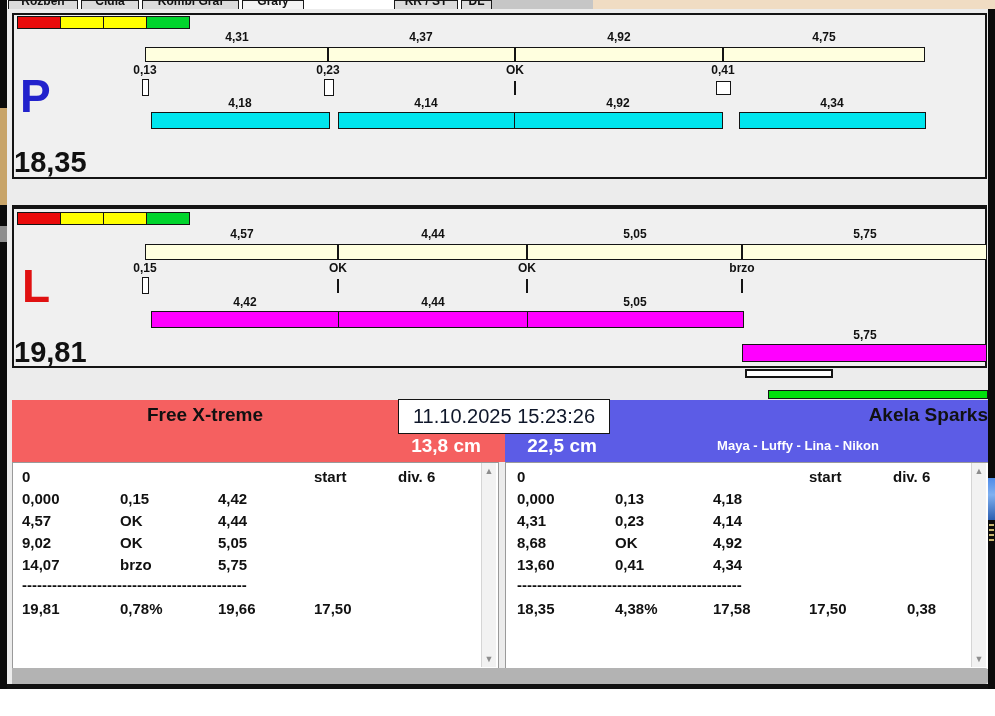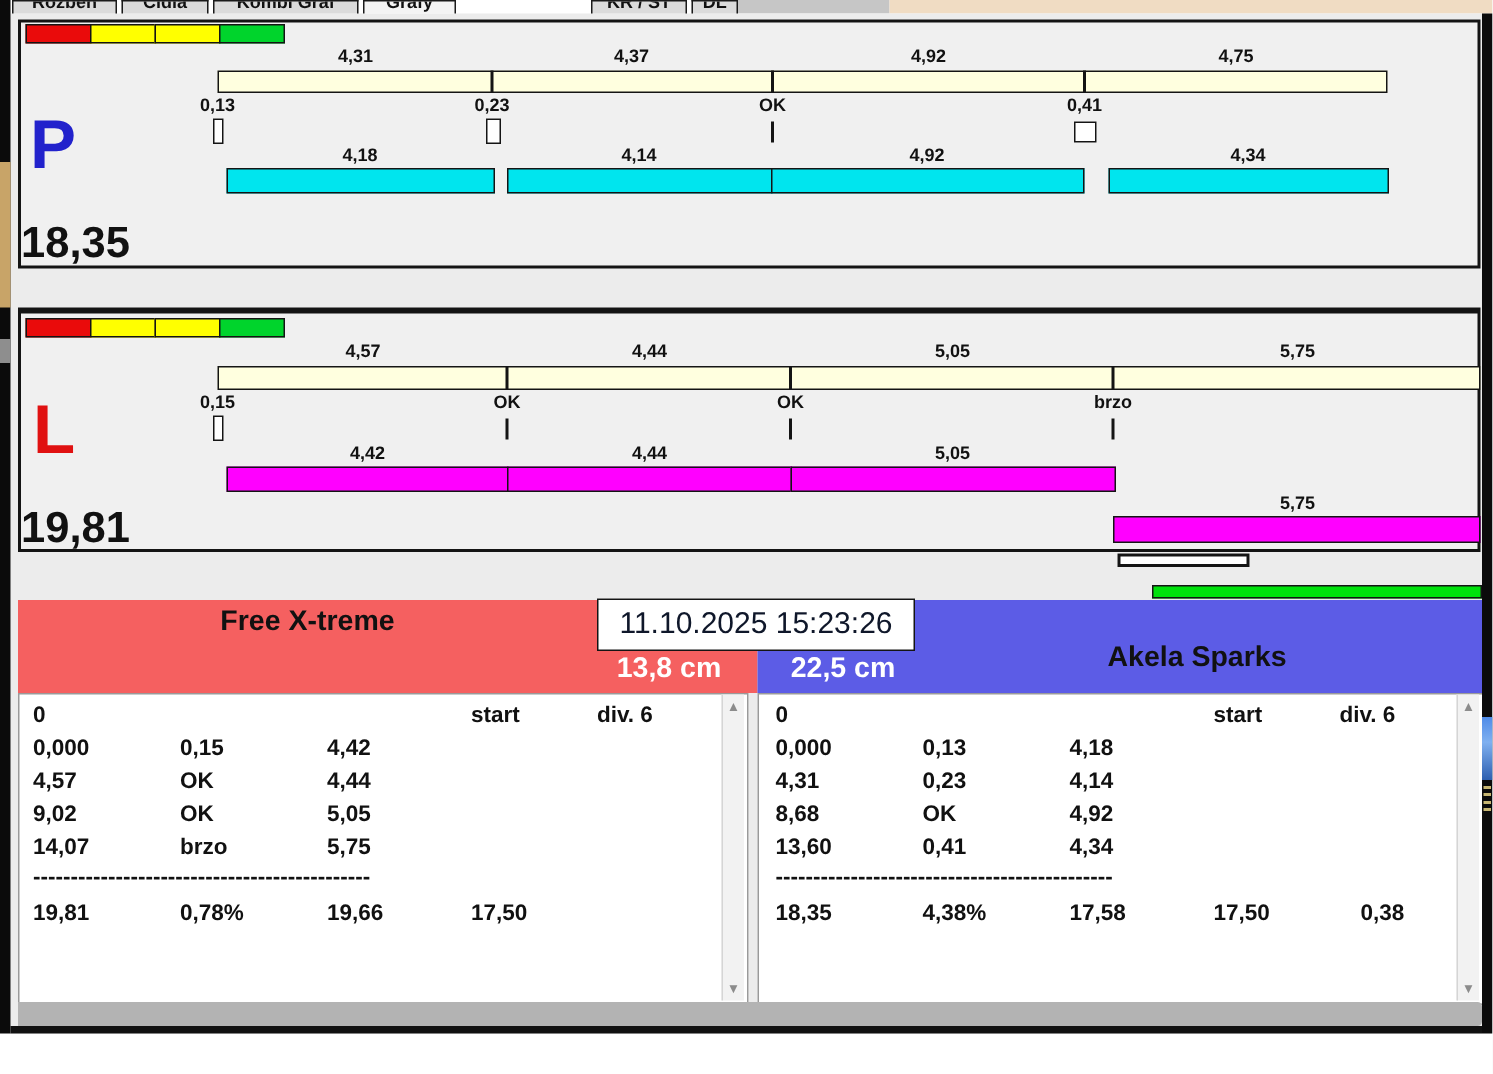--- a/index.html
+++ b/index.html
@@ -168,21 +168,22 @@
 
   <div class="abs" style="left:745px;top:369px;width:88px;height:9px;background:#FFF;border:2px solid #141414;"></div>
   <div class="bar bar-green" style="left:768px;top:390px;width:220px;height:9px;"></div>
 
   <div class="abs team-hdr-red" style="left:12px;top:400px;width:493px;height:62px;"></div>
   <div class="abs team-hdr-blue" style="left:505px;top:400px;width:483px;height:62px;"></div>
 
   <div class="team-name" style="left:12px;top:404px;width:386px;">Free X-treme</div>
   <div class="jump-h" style="left:396px;top:435px;width:100px;">13,8 cm</div>
 
-  <div class="team-name" style="left:608px;top:428px;width:380px;">Akela Sparks</div>
+  <div class="team-name" style="left:608px;top:404px;width:380px;text-align:right;">Akela Sparks</div>
+  <div class="team-dogs" style="left:608px;top:438px;width:380px;">Maya - Luffy - Lina - Nikon</div>
   <div class="jump-h" style="left:510px;top:435px;width:104px;">22,5 cm</div>
 
   <div class="datetime" style="left:398px;top:399px;width:210px;height:33px;line-height:33px;">11.10.2025 15:23:26</div>
 
   <div class="rtable" style="left:12px;top:462px;width:485px;height:206px;"></div>
   <div class="cell" style="left:22px;top:468px;">0</div>
   <div class="cell" style="left:314px;top:468px;">start</div>
   <div class="cell" style="left:398px;top:468px;">div. 6</div>
 
   <div class="cell" style="left:22px;top:490px;">0,000</div>

